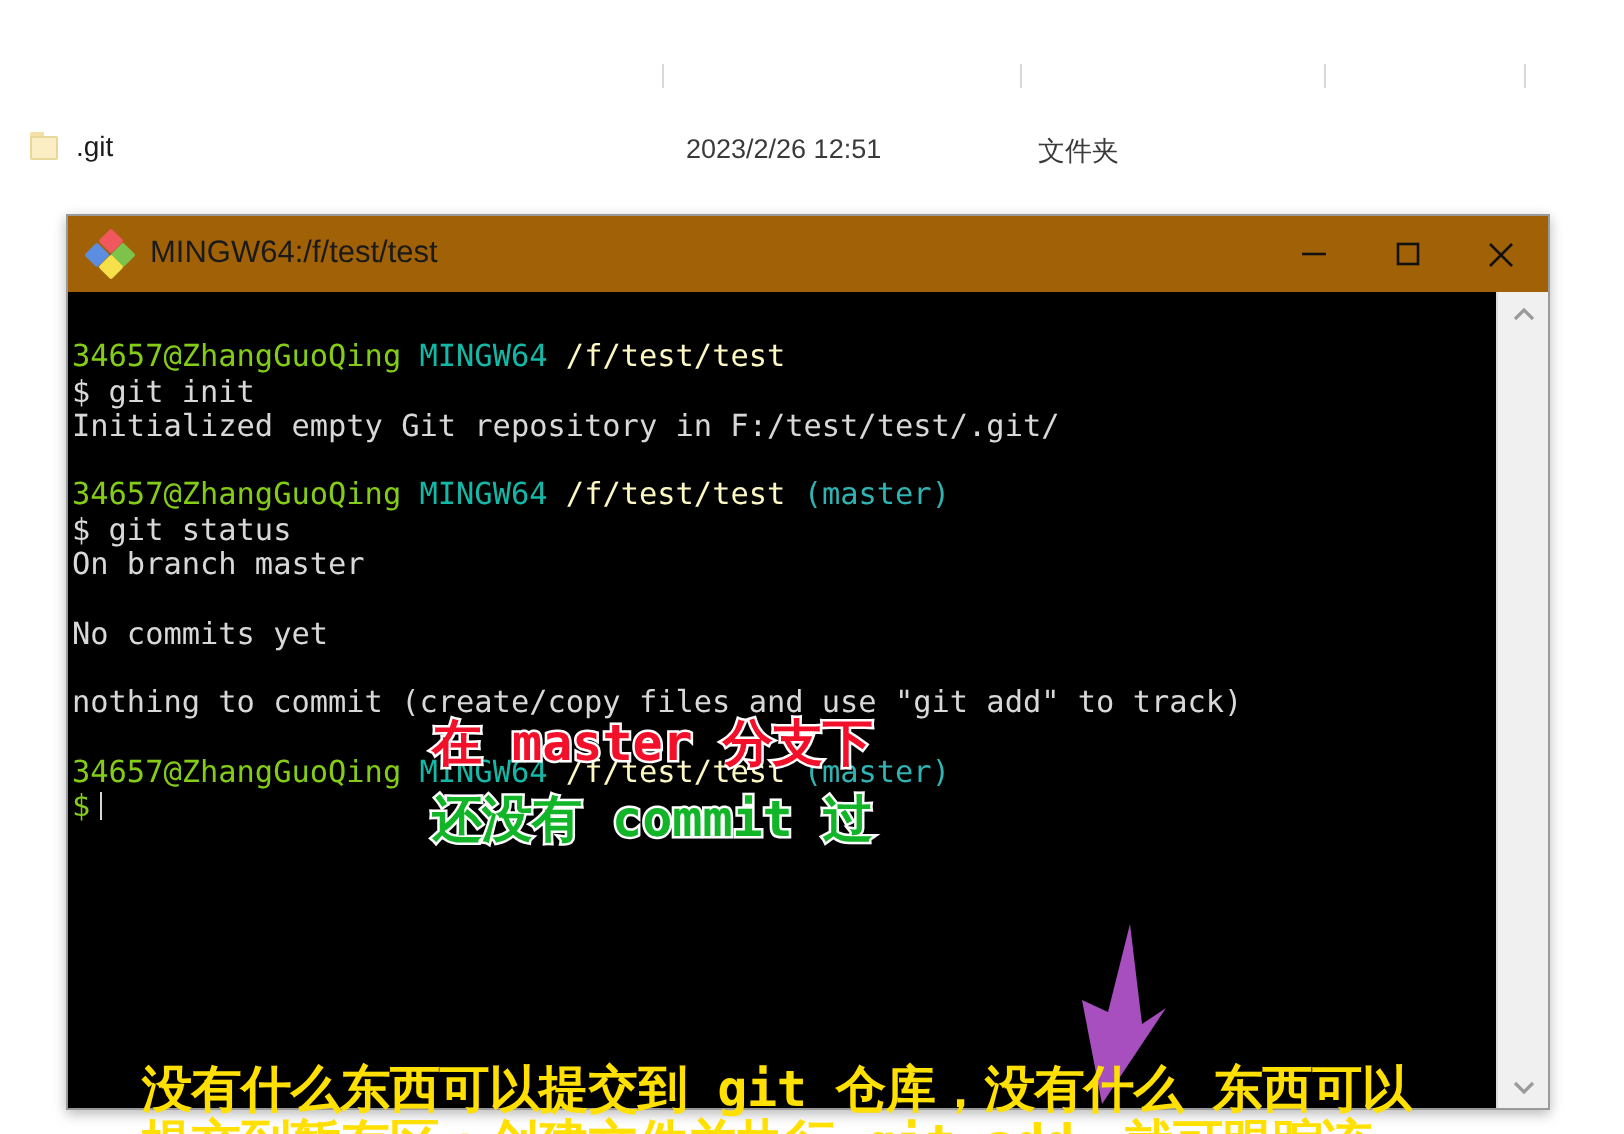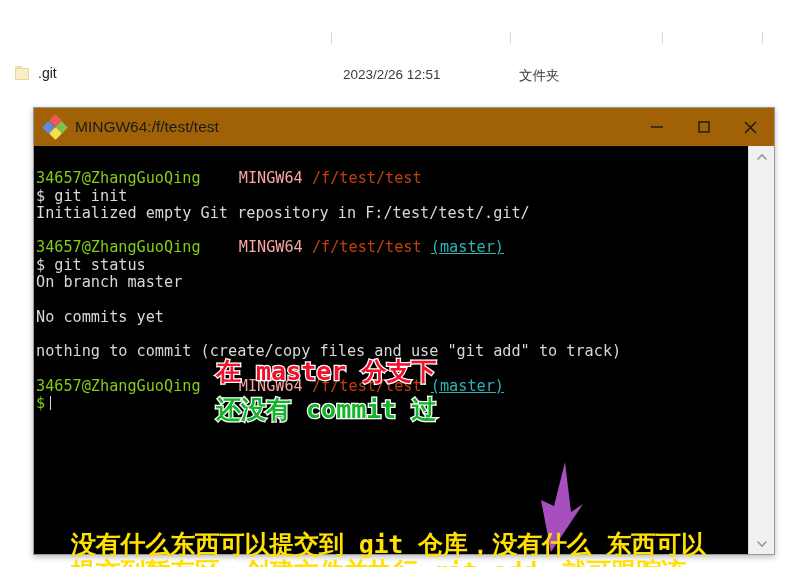--- a/index.html
+++ b/index.html
@@ -161,23 +161,23 @@
     left: 0; top: 7px;
     width: 694px;
     padding: 0 2px 0 2px;
     font-family: "DejaVu Sans Mono", "Liberation Mono", monospace;
     font-size: 15.2px;
     line-height: 17.3px;
     color: #d4d4d4;
     white-space: pre;
   }
   .t-green  { color: #84cc16; }
-  .t-purple { color: #fca5a5; margin-left: 29px; }
-  .t-olive  { color: #c2410c; }
-  .t-cyan   { color: #2fb3b3; text-decoration: underline; }
+  .t-purple { color: #14b8a6; }
+  .t-olive  { color: #fef9c3; }
+  .t-cyan   { color: #2fb3b3; }
   .t-white  { color: #d8d8d8; }
   #cursor {
     display: inline-block;
     width: 1px;
     height: 14px;
     background: #d8d8d8;
     vertical-align: -2px;
     margin-left: 5px;
   }
 

